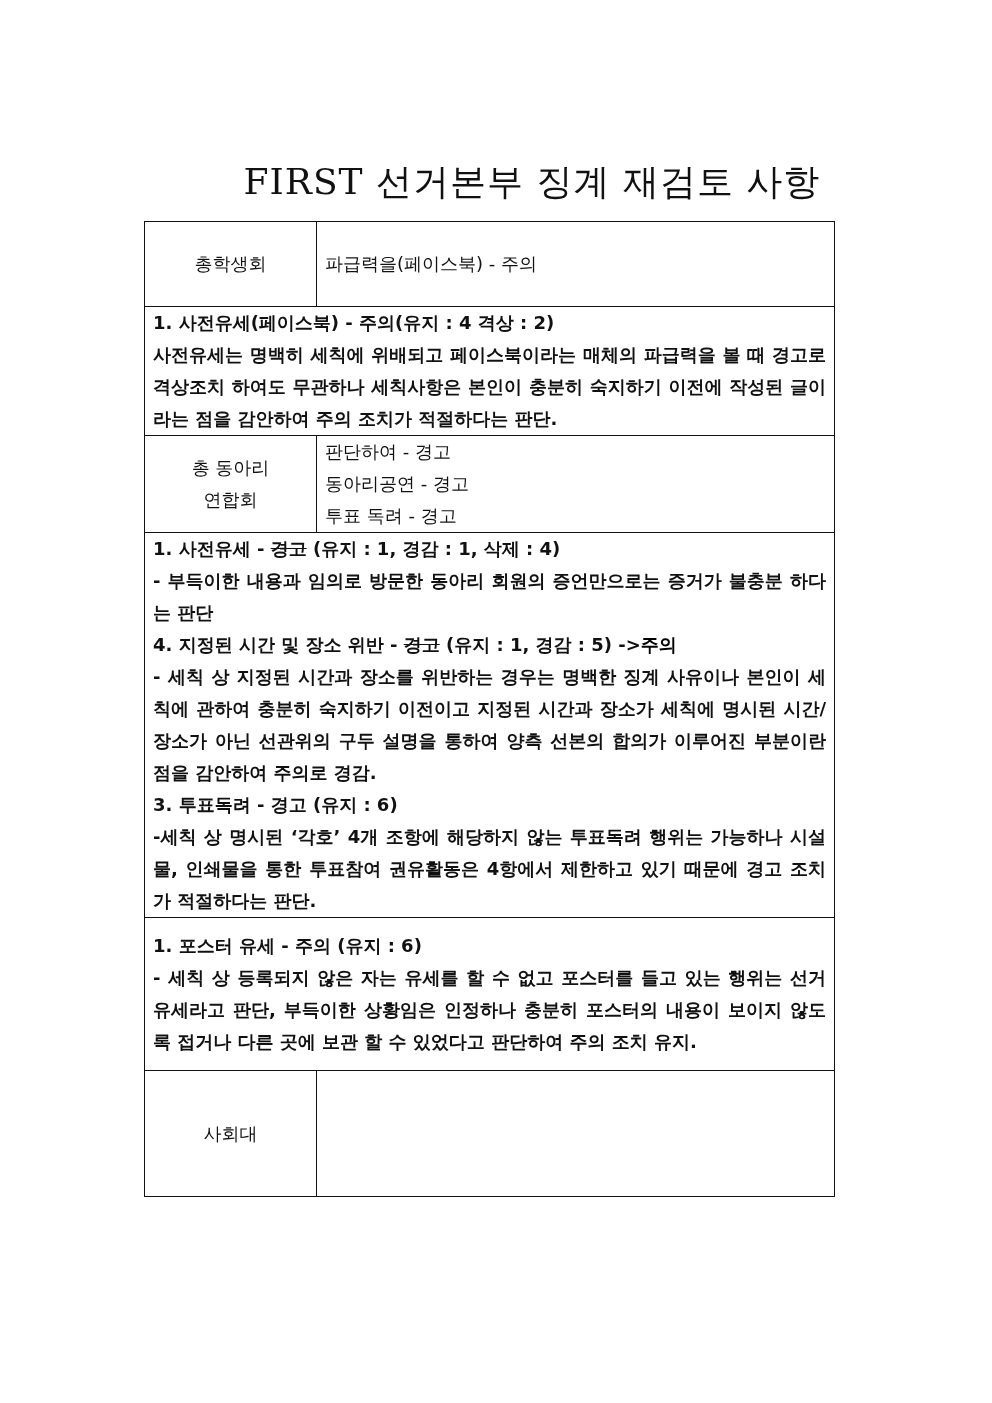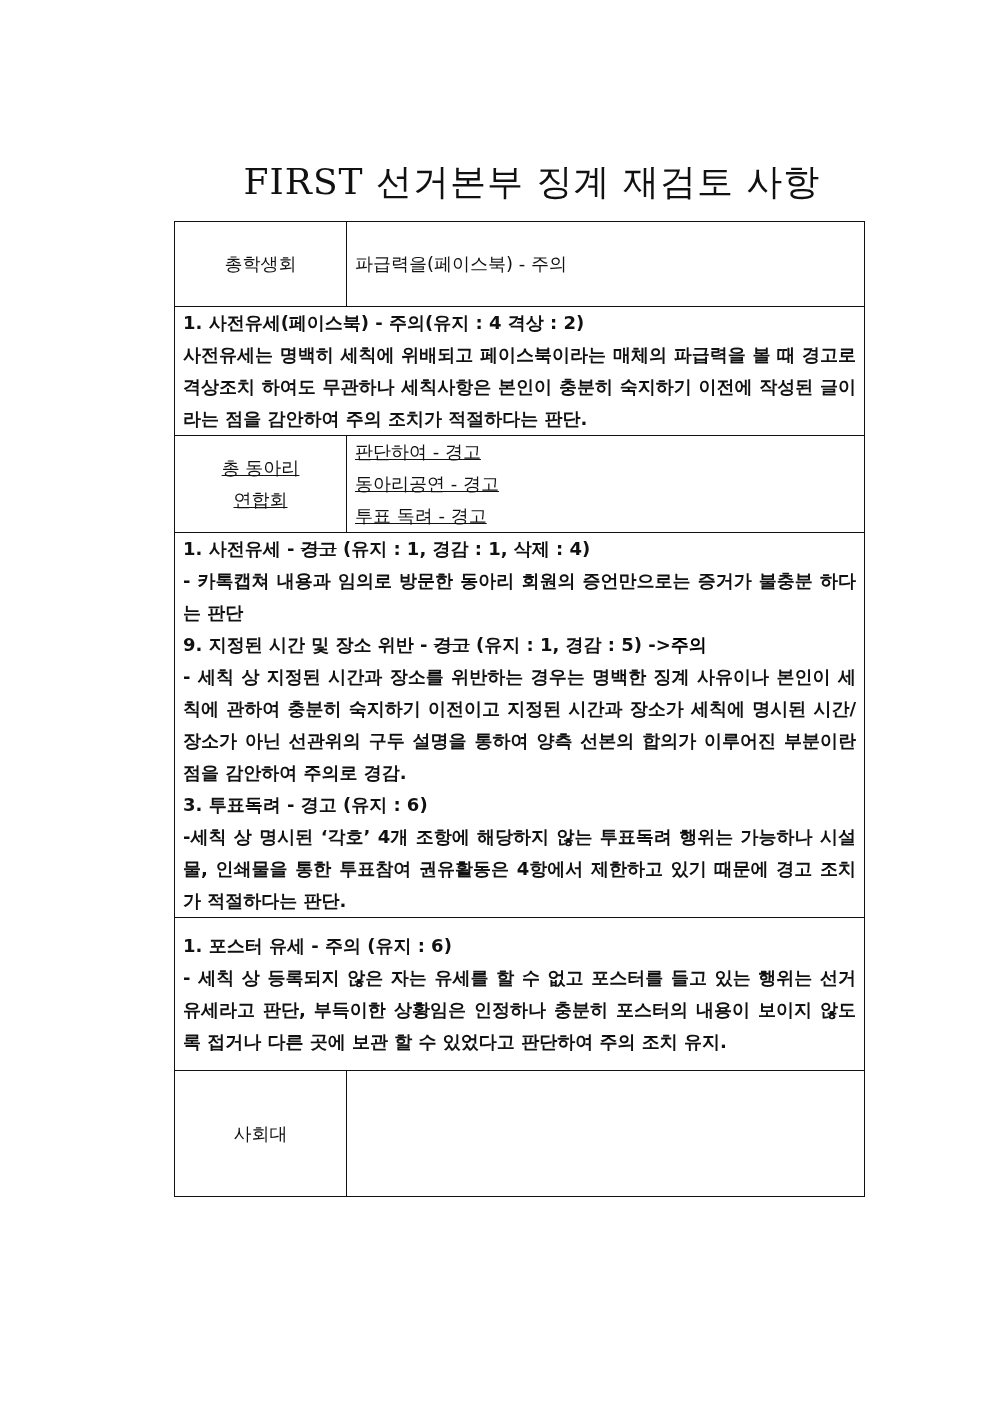--- a/index.html
+++ b/index.html
@@ -1,31 +1,31 @@
 <!DOCTYPE html>
 <html><head>
   <meta charset="utf-8">
   <style>
     html, body { margin: 0; padding: 0; background: #ffffff; }
     body { width: 992px; height: 1403px; position: relative; overflow: hidden;
            font-family: "DejaVu Serif", "Liberation Serif", serif; color: #111; }
     .title { position: absolute; top: 158px; left: 0; width: 992px; text-align: center;
              font-size: 36px; letter-spacing: 1px; font-family: "DejaVu Serif", serif; padding-left: 36px; }
     table.doc { position: absolute; left: 144px; top: 221px; width: 691px;
-                border-collapse: collapse; table-layout: fixed; margin-left: 30px; }
+                border-collapse: collapse; table-layout: fixed; }
     table.doc td { border: 1.5px solid #111; padding: 0 8px; vertical-align: middle;
                    font-size: 18px; line-height: 32px; font-family: "DejaVu Sans", sans-serif; }
     td.label { width: 155px; text-align: center; }
     td.value { }
     td.detail { text-align: justify; padding: 0 8px; font-weight: bold; }
     .line { display: block; }
     .strike { text-decoration: line-through; }
     .red { color: #000000; }
     .row-h85 { height: 85px; }
-    .row-sm { height: 88px; text-decoration: underline; }
+    .row-sm { height: 88px; }
     .row-final { height: 126px; }
   </style>
 </head>
 <body>
 
 <div class="title">FIRST 선거본부 징계 재검토 사항</div>
 
 <table class="doc">
 
   <tbody>
@@ -49,22 +49,22 @@
     </td>
     <td class="value">
       <span class="line">판단하여 - 경고</span>
       <span class="line">동아리공연 - 경고</span>
       <span class="line">투표 독려 - 경고</span>
     </td>
   </tr>
   <tr>
     <td colspan="2" class="detail" style="height:376px;">
       <span class="line"><span>1. 사전유세 - </span><span class="strike">경고</span><span> (유지 : 1, 경감 : 1, 삭제 : 4)</span></span>
-      <span class="line">-  카톡캡쳐 내용과 임의로 방문한 동아리 회원의 증언만으로는 증거가 불충분 하다는 판단</span>
-      <span class="line"><span>9. 지정된 시간 및 장소 위반 - </span><span class="strike">경고</span><span> (유지 : 1, 경감 : 5) -&gt;</span><span class="red">주의</span></span>
+      <span class="line">-  부득이한 내용과 임의로 방문한 동아리 회원의 증언만으로는 증거가 불충분 하다는 판단</span>
+      <span class="line"><span>4. 지정된 시간 및 장소 위반 - </span><span class="strike">경고</span><span> (유지 : 1, 경감 : 5) -&gt;</span><span class="red">주의</span></span>
       <span class="line">- 세칙 상 지정된 시간과 장소를 위반하는 경우는 명백한 징계 사유이나 본인이 세칙에 관하여 충분히 숙지하기 이전이고 지정된 시간과 장소가 세칙에 명시된 시간/장소가 아닌 선관위의 구두 설명을 통하여 양측 선본의 합의가 이루어진 부분이란 점을 감안하여 주의로 경감.</span>
       <span class="line">3. 투표독려 - 경고 (유지 : 6)</span>
       <span class="line">-세칙 상 명시된 ‘각호’ 4개 조항에 해당하지 않는 투표독려 행위는 가능하나 시설물, 인쇄물을 통한 투표참여 권유활동은 4항에서 제한하고 있기 때문에 경고 조치가 적절하다는 판단.</span>
     </td>
   </tr>
 
   <tr>
     <td colspan="2" class="detail" style="height:152px;">
       <span class="line">1. 포스터 유세 - 주의 (유지 : 6)</span>
       <span class="line">- 세칙 상 등록되지 않은 자는 유세를 할 수 없고 포스터를 들고 있는 행위는 선거 유세라고 판단, 부득이한 상황임은 인정하나 충분히 포스터의 내용이 보이지 않도록 접거나 다른 곳에 보관 할 수 있었다고 판단하여 주의 조치 유지.</span>

